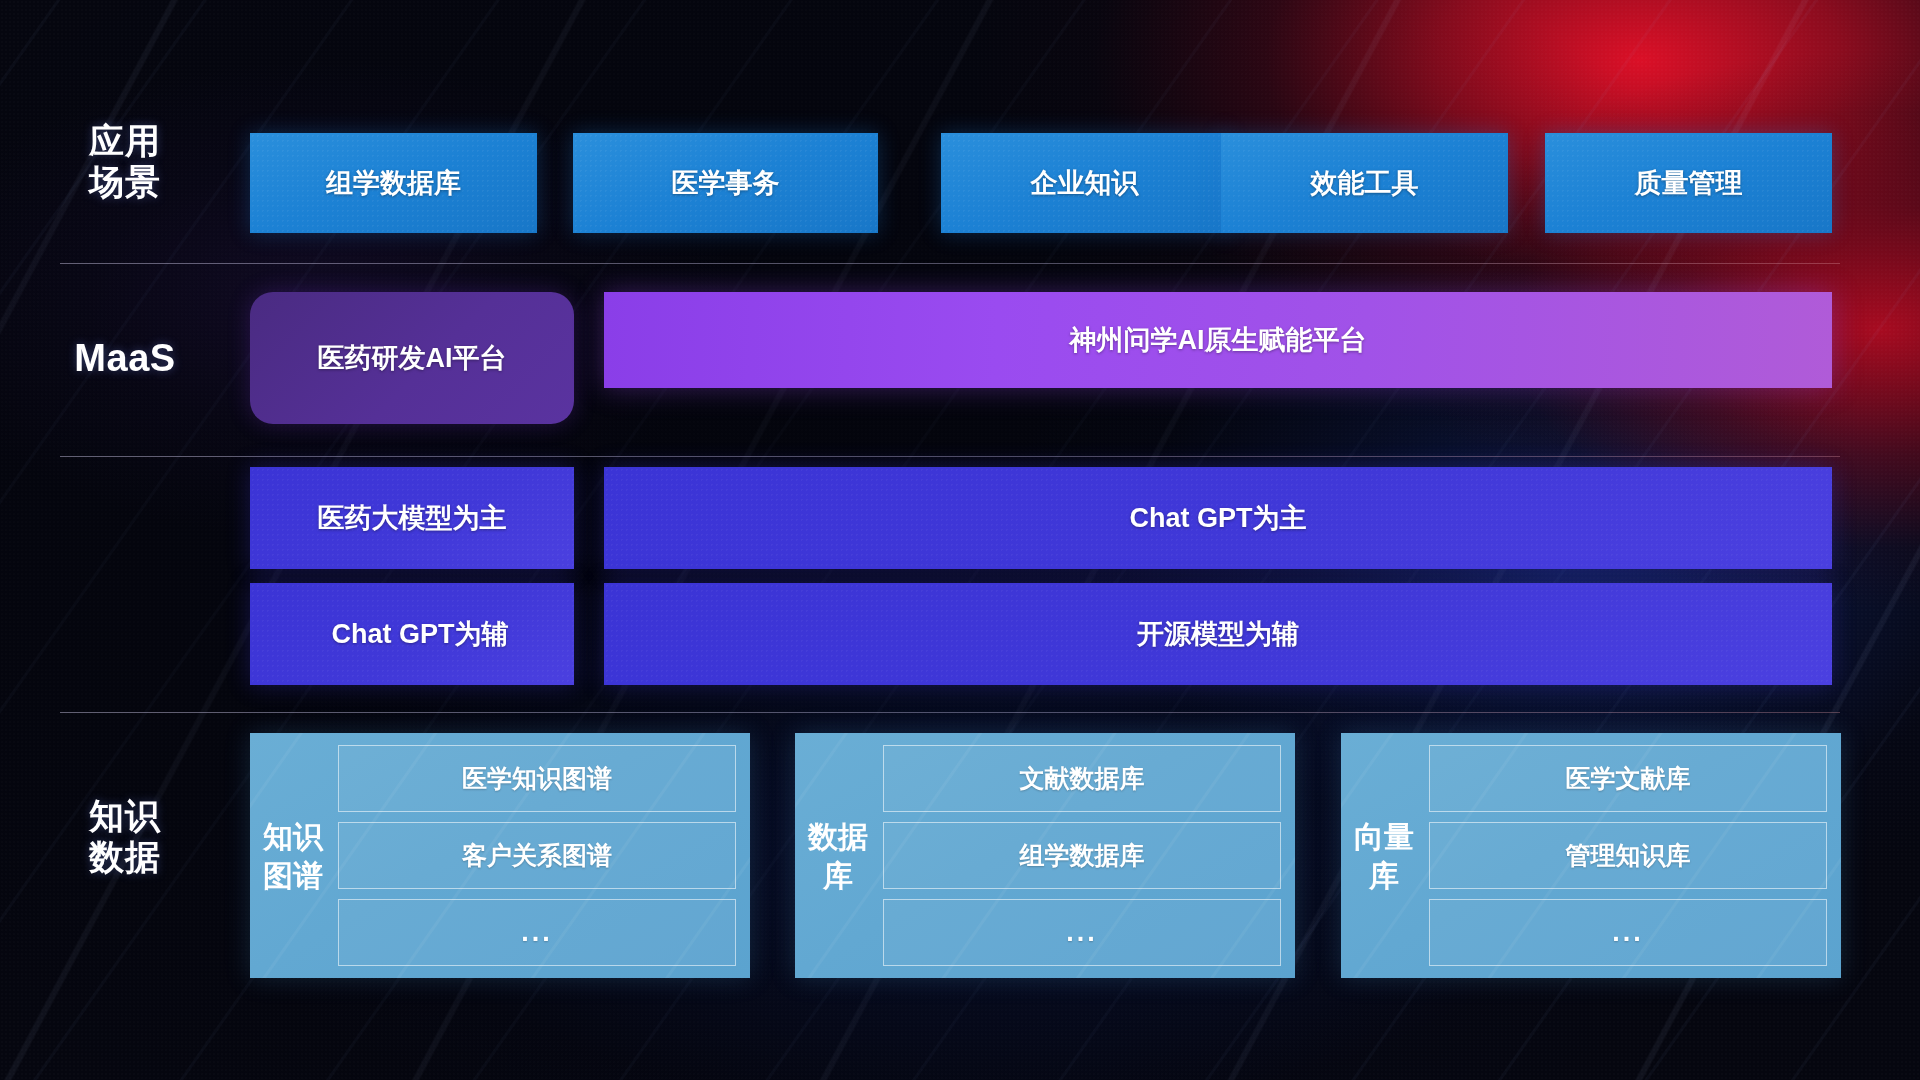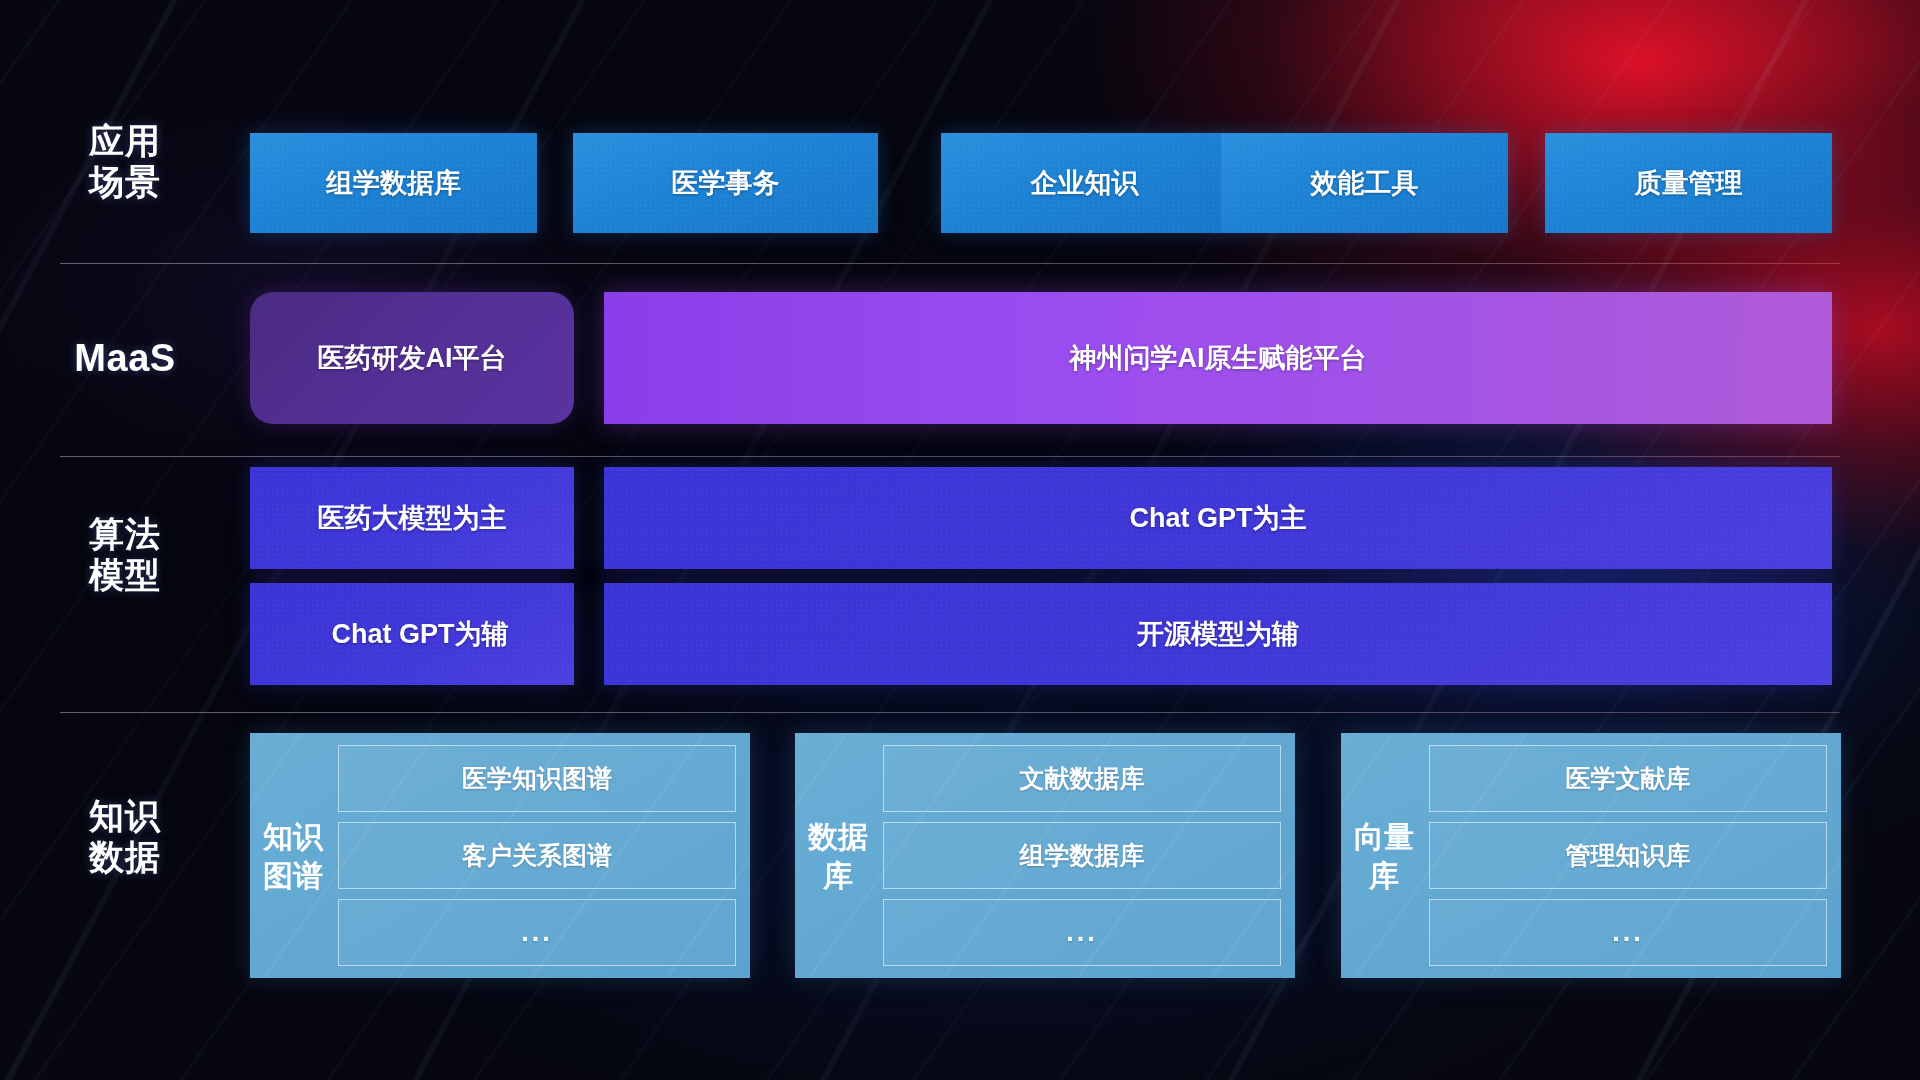--- a/index.html
+++ b/index.html
@@ -285,30 +285,26 @@
 
     <div class="row-sep" style="top:263px;"></div>
 
     <div class="row-label en" style="top:336px;">
       <div>MaaS</div>
     </div>
 
     <div class="cell maas-left" style="left:250px; top:292px; width:324px; height:132px;">
       <span>医药研发AI平台</span>
     </div>
-    <div class="cell maas-right" style="left:604px; top:292px; width:1228px; height:132px;">
+    <div class="cell maas-right" style="left:604px; top:292px; width:1228px; height:96px;">
       <span>神州问学AI原生赋能平台</span>
     </div>
 
     <div class="row-sep" style="top:456px;"></div>
 
-    <div class="row-label cn" style="top:513px;">
-      <div>算法</div>
-      <div>模型</div>
-    </div>
 
     <div class="cell algo-box" style="left:250px; top:467px; width:324px; height:102px;">
       <span>医药大模型为主</span>
     </div>
     <div class="cell algo-box" style="left:604px; top:467px; width:1228px; height:102px;">
       <span>Chat GPT为主</span>
     </div>
     <div class="cell algo-box" style="left:250px; top:583px; width:324px; height:102px;padding-left:16px;">
       <span>Chat GPT为辅</span>
     </div>

